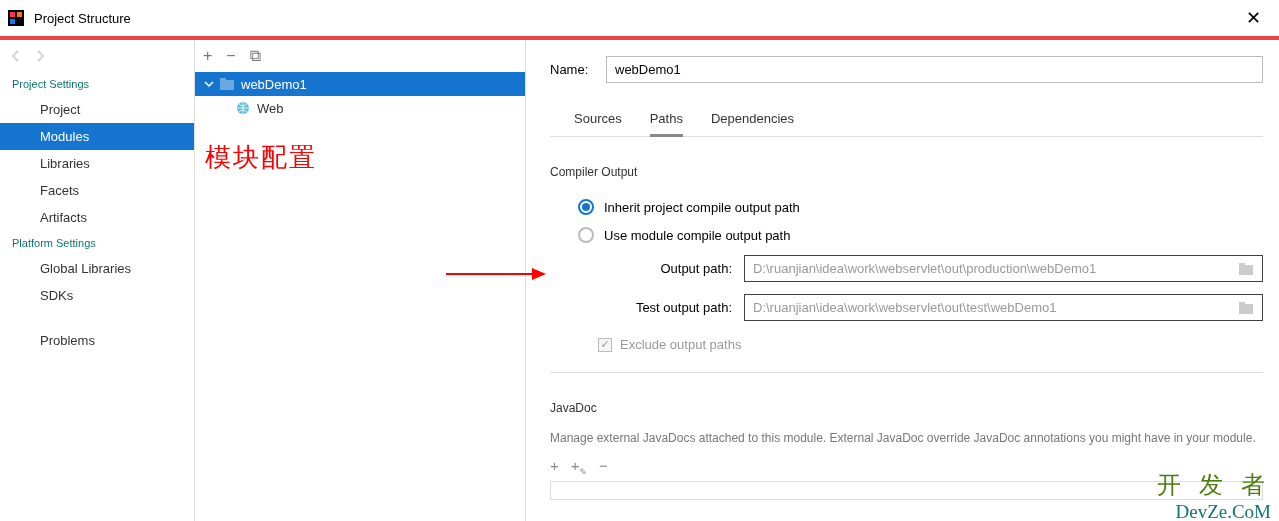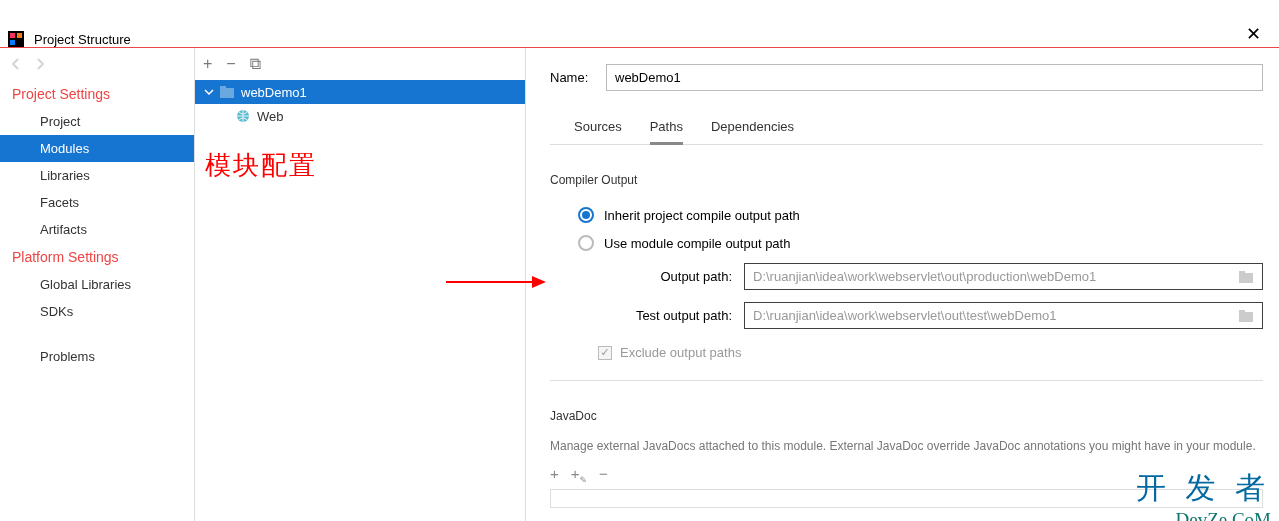--- a/index.html
+++ b/index.html
@@ -1,28 +1,28 @@
 <!DOCTYPE html>
 <html><head>
   <meta charset="utf-8">
   <style>
     * { box-sizing: border-box; margin: 0; padding: 0; font-family: "Segoe UI", Arial, sans-serif; font-size: 13px; }
     body { width: 1279px; height: 521px; background: #fff; overflow: hidden; position: relative; }
     
-    .titlebar { height: 48px; display: flex; align-items: flex-end; padding: 0 8px; border-bottom: 1px solid #ef4444; }
+    .titlebar { height: 40px; display: flex; align-items: center; padding: 0 8px; border-bottom: 4px solid #ef4444; }
     .titlebar .logo { width: 16px; height: 16px; margin-right: 10px; }
     .titlebar .title { flex: 1; font-size: 13px; color: #000; }
     .titlebar .close { font-size: 18px; padding: 2px 10px; cursor: pointer; }
     
     .content { display: flex; height: calc(100% - 32px); }
     
     .sidebar { width: 195px; border-right: 1px solid #ddd; }
     .sidebar .nav-arrows { height: 32px; display: flex; align-items: center; padding: 0 8px; gap: 8px; border-bottom: 1px solid transparent; }
     .sidebar .nav-arrows svg { opacity: 0.35; }
-    .sidebar .section-header { padding: 6px 12px; color: #ef4444; font-size: 14px; }
+    .sidebar .section-header { padding: 6px 12px; color: #0f766e; font-size: 11px; }
     .sidebar .item { padding: 6px 12px 6px 40px; color: #333; cursor: pointer; }
     .sidebar .item.selected { background: #1675D1; color: #fff; }
     
     .tree-panel { width: 331px; border-right: 1px solid #ddd; position: relative; }
     .tree-toolbar { height: 32px; display: flex; align-items: center; padding: 0 8px; gap: 14px; }
     .tree-toolbar .tb-icon { color: #777; font-size: 16px; cursor: pointer; }
     .tree { }
     .tree-row { display: flex; align-items: center; height: 24px; padding: 0 8px; }
     .tree-row.selected { background: #1675D1; color: #fff; }
     .tree-row .expander { width: 12px; margin-right: 4px; }
@@ -57,21 +57,21 @@
     
     .hr { border: none; border-top: 1px solid #ddd; margin: 14px 0 6px; }
     .desc { color: #777; font-size: 12px; line-height: 1.5; margin-bottom: 6px; }
     .mini-toolbar { display: flex; gap: 12px; padding: 4px 0; border-bottom: 1px solid #ddd; }
     .mini-toolbar .mt { color: #888; font-size: 15px; cursor: pointer; }
     .empty-list { border: 1px solid #ddd; border-top: none; height: 18px; }
     
     .arrow-annotation { position: absolute; left: -80px; top: 219px; pointer-events: none; }
     
     .watermark { position: absolute; right: 8px; bottom: 6px; text-align: right; pointer-events: none; }
-    .watermark .wm1 { color: #0369a1; font-size: 30px; font-family: "SimSun", serif; letter-spacing: 6px; }
+    .watermark .wm1 { color: #4d7c0f; font-size: 24px; font-family: "SimSun", serif; letter-spacing: 6px; }
     .watermark .wm2 { color: #0f766e; font-size: 19px; font-family: Liberation Serif, serif; }
   </style>
 </head>
 <body>
 
 <div class="titlebar">
   <svg class="logo" viewBox="0 0 16 16">
       <rect width="16" height="16" fill="#000"></rect>
       <rect x="2" y="2" width="5" height="5" fill="#fe315d"></rect>
       <rect x="9" y="2" width="5" height="5" fill="#f97a12"></rect>

